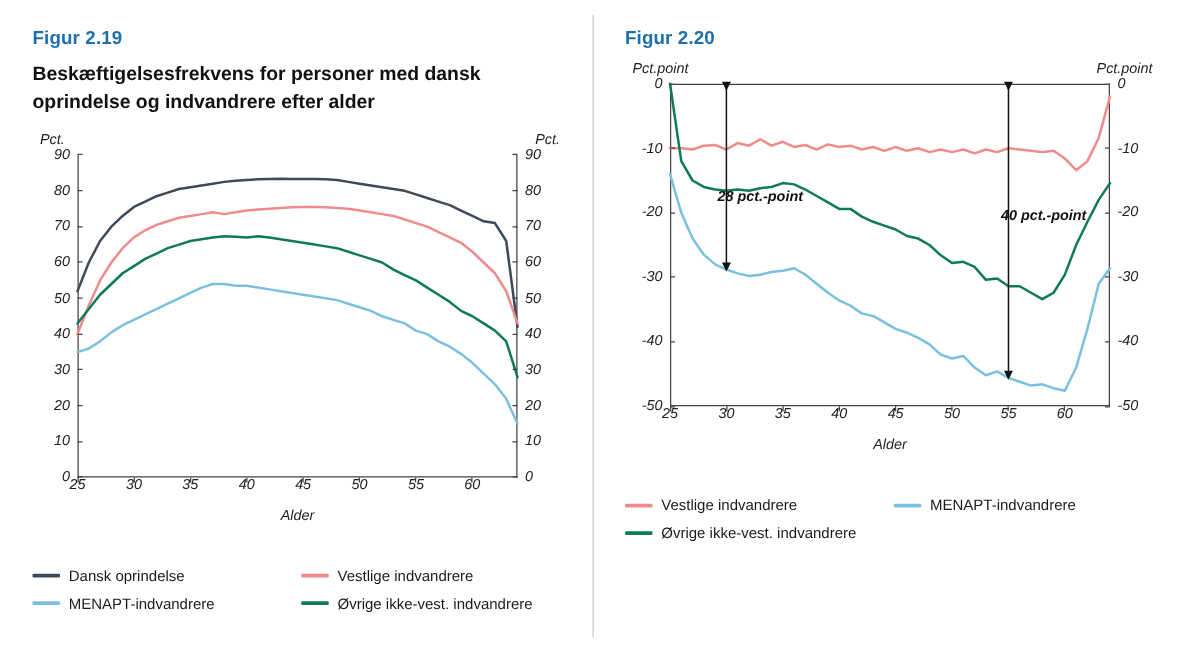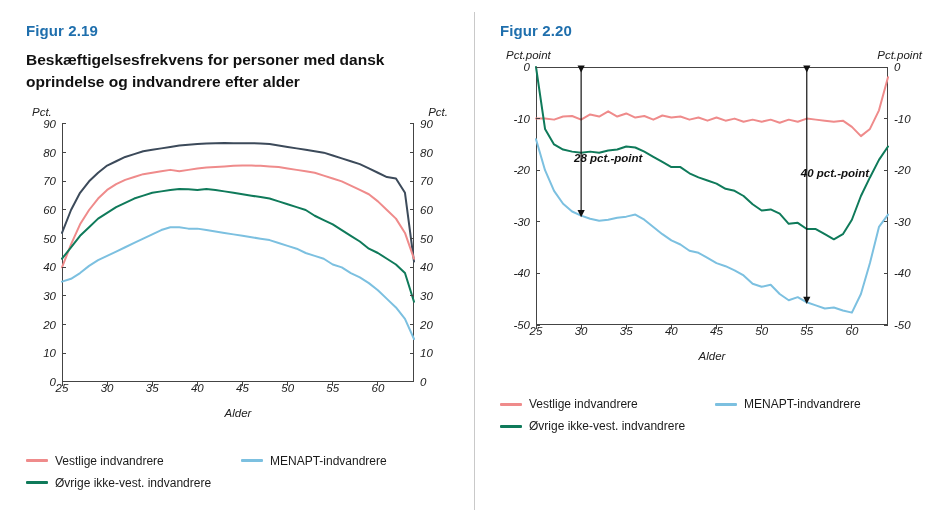--- a/index.html
+++ b/index.html
@@ -118,20 +118,24 @@
             <div class="tickmark" style="left: 270.269px; top: 258px; width: 1px; height: 4px;"></div>
             <span class="xtick" style="left: 315.897px;">60</span>
             <div class="tickmark" style="left: 315.397px; top: 258px; width: 1px; height: 4px;"></div>
           </div>
         <span class="xlabel">Alder</span>
       </div>
     </div>
 
     <div class="legend" id="legend-left">
         <div class="item">
+          <span class="swatch" style="background: rgb(60, 74, 90);"></span>
+          <span class="lbl">Dansk oprindelse</span>
+        </div>
+        <div class="item">
           <span class="swatch" style="background: rgb(239, 139, 139);"></span>
           <span class="lbl">Vestlige indvandrere</span>
         </div>
         <div class="item">
           <span class="swatch" style="background: rgb(124, 192, 224);"></span>
           <span class="lbl">MENAPT-indvandrere</span>
         </div>
         <div class="item">
           <span class="swatch" style="background: rgb(15, 122, 90);"></span>
           <span class="lbl">Øvrige ikke-vest. indvandrere</span>

